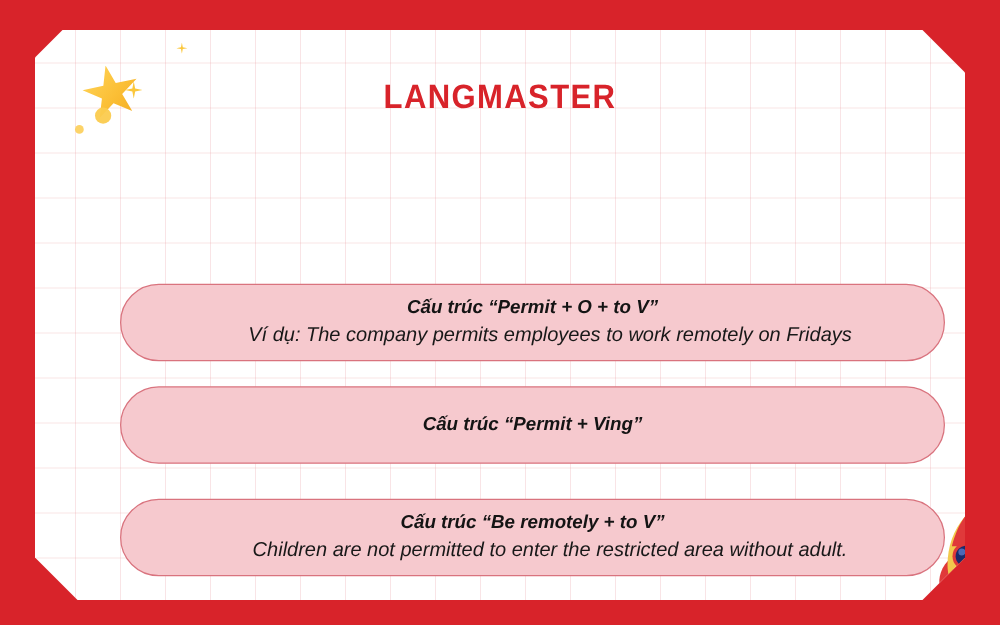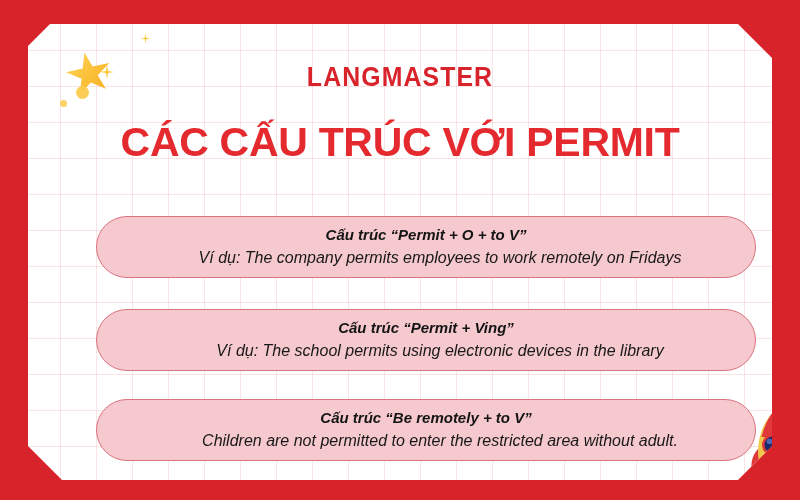--- a/index.html
+++ b/index.html
@@ -98,21 +98,21 @@
     height:62px;
     background:#F6C9CE;
     border:1.6px solid #D9737E;
     border-radius:31px;
     display:flex;
     flex-direction:column;
     align-items:center;
     justify-content:center;
     padding:0 26px;
   }
-  #pill-1 { top:192px; }
+  #pill-1 { top:203px; }
   #pill-2 { top:285px; }
   #pill-3 { top:375px; }
 
   .pill-title {
     font-size:15px;
     font-weight:bold;
     font-style:italic;
     color:#141414;
     line-height:1.25;
     white-space:nowrap;
@@ -139,30 +139,28 @@
 
     <div id="grid"></div>
 
     <div class="deco star" id="star-big"></div>
     <div class="deco sparkle" id="sparkle-1"></div>
     <div class="deco sparkle" id="sparkle-2"></div>
     <div class="deco dot" id="dot-1"></div>
     <div class="deco dot" id="dot-2"></div>
 
     <div id="logo">LANGMASTER</div>
-    <div id="headline">CÁC CẤU TRÚC VỚI PERMIT</div>
 
     <div class="pill" id="pill-1">
       <div class="pill-title">Cấu trúc “Permit + O + to V”</div>
       <div class="pill-example">Ví dụ: The company permits employees to work remotely on Fridays</div>
     </div>
 
     <div class="pill" id="pill-2">
       <div class="pill-title">Cấu trúc “Permit + Ving”</div>
-      <div class="pill-example">Ví dụ: The school permits using electronic devices in the library</div>
     </div>
 
     <div class="pill" id="pill-3">
       <div class="pill-title">Cấu trúc “Be remotely + to V”</div>
       <div class="pill-example">Children are not permitted to enter the restricted area without adult.</div>
     </div>
 
     <svg id="rocket" viewBox="0 0 54 84">
 
       <path d="M27 60 C21 68 21 76 27 84 C33 76 33 68 27 60 Z" fill="#F9A61A"></path>

